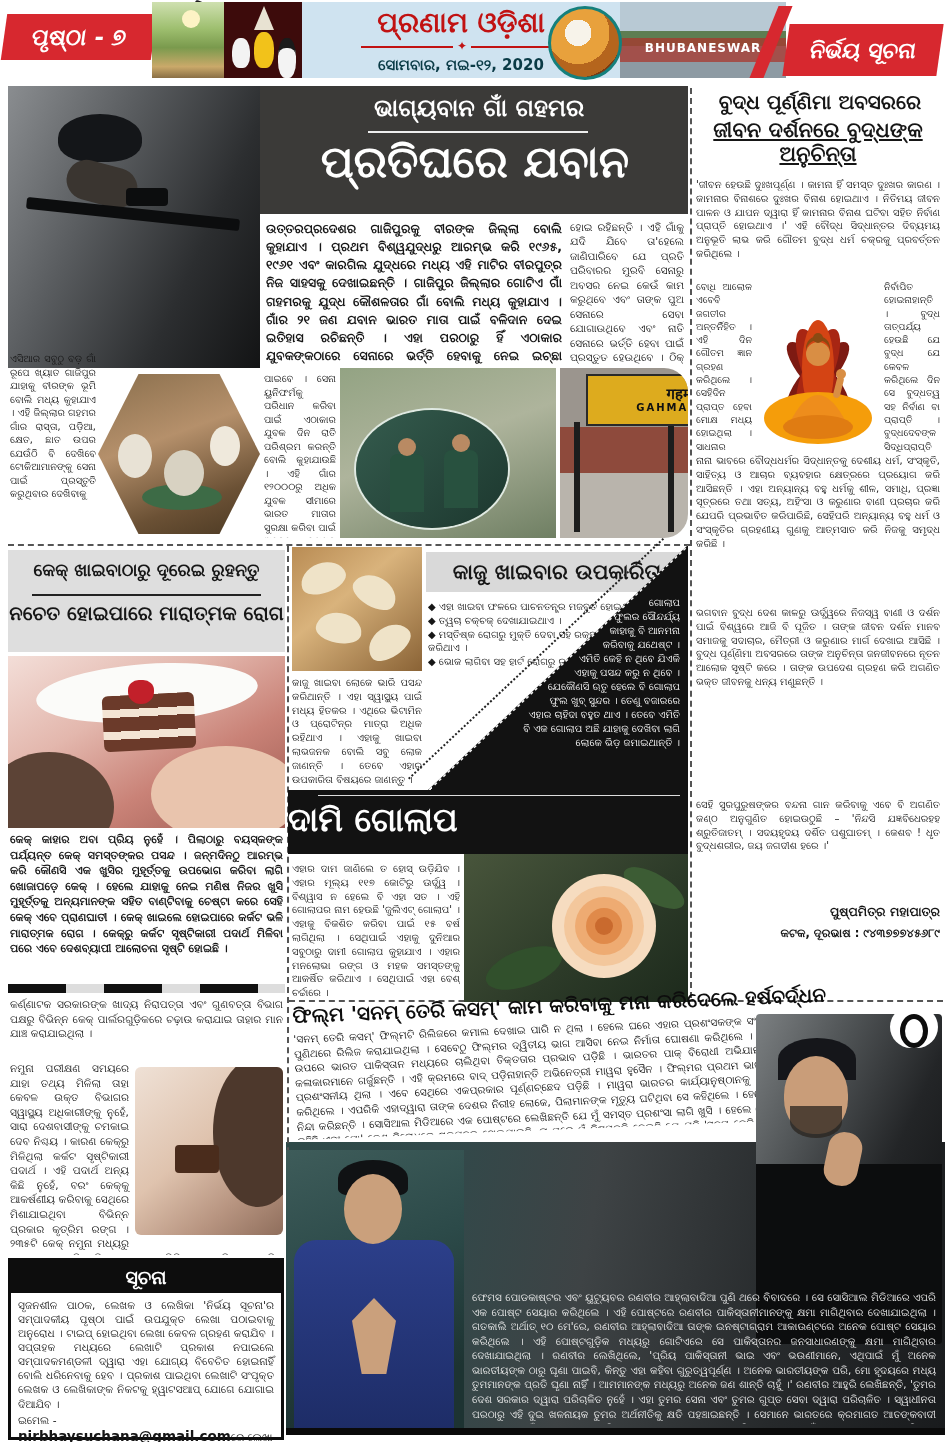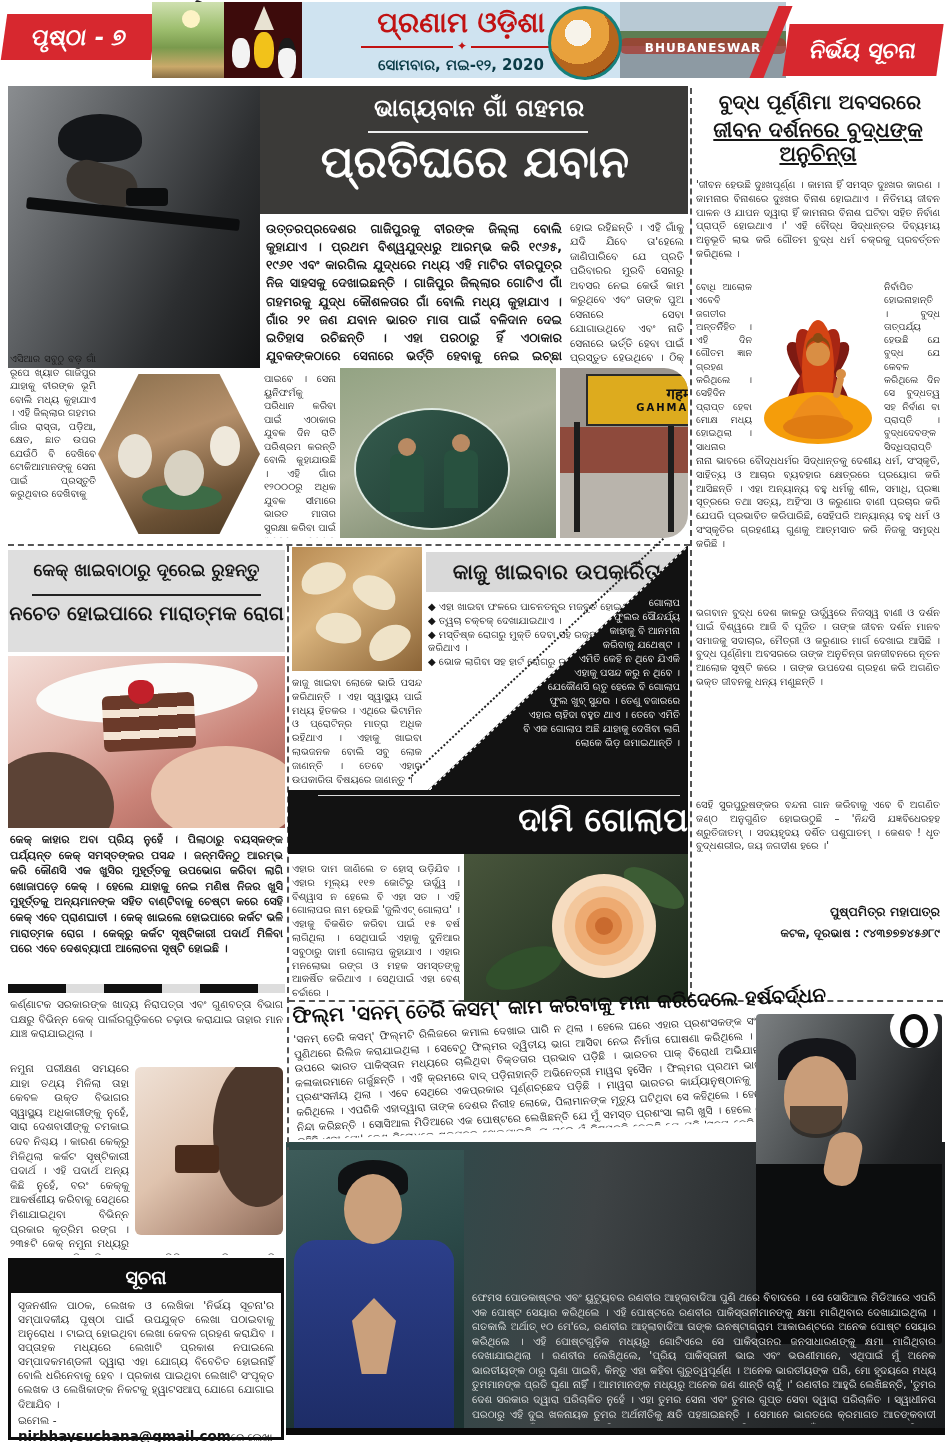--- a/index.html
+++ b/index.html
@@ -25,22 +25,22 @@
   .hdr-title{position:absolute;left:0;top:4px;width:100%;text-align:center;color:#c11212;
              font-size:28px;font-weight:bold;}
   .hdr-div{position:absolute;left:59px;top:44px;width:200px;border-top:2px solid #c11212;}
   .hdr-div::before{content:"✦";position:absolute;left:92px;top:-9px;color:#c11212;font-size:12px;background:#cfe3f0;padding:0 4px;}
   .hdr-date{position:absolute;left:0;bottom:4px;width:100%;text-align:center;color:#0a3b46;
             font-size:15px;font-weight:bold;}
   .hdr-food{left:548px;top:6px;width:68px;height:68px;border-radius:50%;border:3px solid #15807c;z-index:2;
             background:radial-gradient(circle at 40% 35%,#f7f3ea 0 22%,#e8a13c 22% 52%,#b5651d 52% 74%,#7a3b12 74%);}
   .hdr-city{left:620px;top:2px;width:166px;height:76px;
             background:linear-gradient(180deg,#b8c9d4 0 38%,#5e7d52 38% 58%,#8d9aa3 58% 100%);}
-  .city-band{position:absolute;left:0;top:36px;width:100%;height:16px;background:rgba(170,55,45,.75);
-             color:#fff;font-size:12px;font-weight:bold;text-align:center;line-height:20px;letter-spacing:1px;border-radius:6px;}
+  .city-band{position:absolute;left:0;top:36px;width:100%;height:24px;background:rgba(170,55,45,.75);
+             color:#fff;font-size:12px;font-weight:bold;text-align:center;line-height:20px;letter-spacing:1px;}
   .hdr-slash{left:764px;top:6px;width:14px;height:72px;background:#d7282f;transform:skewX(-22deg);}
   .hdr-brand{left:786px;top:24px;width:154px;height:52px;background:#d7282f;color:#fff;
              font-weight:bold;font-size:22px;display:flex;align-items:center;justify-content:center;
              transform:skewX(-8deg);}
   
   .mb{left:8px;top:86px;width:680px;height:128px;background:#3b3a38;}
   .mb-kicker{left:278px;top:94px;width:402px;text-align:center;color:#fff;font-size:24px;font-weight:bold;}
   .mb-line{left:368px;top:131px;width:220px;height:2px;background:#eee;}
   .mb-head{left:268px;top:136px;width:414px;text-align:center;color:#fff;font-size:44px;font-weight:bold;}
   .ph-soldier{left:8px;top:86px;width:252px;height:282px;
@@ -131,21 +131,21 @@
             clip-path:polygon(100% 0,100% 100%,0 100%);z-index:2;}
   .tri-edge{position:absolute;left:0;top:243px;width:358px;border-top:3px dotted #f5f5f5;
             transform:rotate(-43.3deg);transform-origin:0 0;}
   .tri-dots-out{left:408px;top:778px;width:350px;border-top:2px dotted #222;
                 transform:rotate(-43.3deg);transform-origin:0 0;z-index:1;}
   .rose-tri-text{left:446px;top:596px;width:234px;height:188px;z-index:3;color:#fff;
                  font-size:10px;line-height:1.4;text-align:right;overflow:hidden;}
   .tri-spacer{float:left;width:180px;height:188px;shape-outside:polygon(0 0,100% 0,0 100%);}
   .rose-band{left:288px;top:790px;width:400px;height:64px;background:#121212;z-index:2;}
   .rose-band::before{content:"";position:absolute;left:30px;right:8px;top:5px;border-top:1.5px solid #ddd;}
-  .rose-title{position:absolute;left:0;top:10px;width:100%;text-align:right;color:#fff;font-size:33px;font-weight:bold;}
+  .rose-title{position:absolute;left:0;top:10px;width:100%;text-align:left;color:#fff;font-size:33px;font-weight:bold;}
   .rose-body{left:292px;top:862px;width:168px;height:140px;font-size:10px;}
   .ph-rose{left:464px;top:848px;width:224px;height:154px;overflow:hidden;z-index:1;
            background:linear-gradient(140deg,#49563c,#2c3a28 60%,#1d2a1c 100%);}
   
   .film-rot{left:292px;top:1004px;width:548px;transform:rotate(-2.3deg);transform-origin:0 0;z-index:1;}
   .film-head{font-size:20px;font-weight:bold;color:#0d0d0d;white-space:nowrap;overflow:hidden;}
   .film-body{margin-top:4px;font-size:10.6px;line-height:1.38;text-align:justify;color:#111;height:108px;overflow:hidden;}
   .badge{left:890px;top:1006px;width:48px;height:42px;background:#fff;border-radius:24px;z-index:3;}
   .badge-ring{margin:8px auto 0;width:18px;height:24px;border:5px solid #0d0d0d;border-radius:50%;}
   .ph-actor2{left:756px;top:1014px;width:186px;height:330px;border-radius:4px;overflow:hidden;z-index:2;

